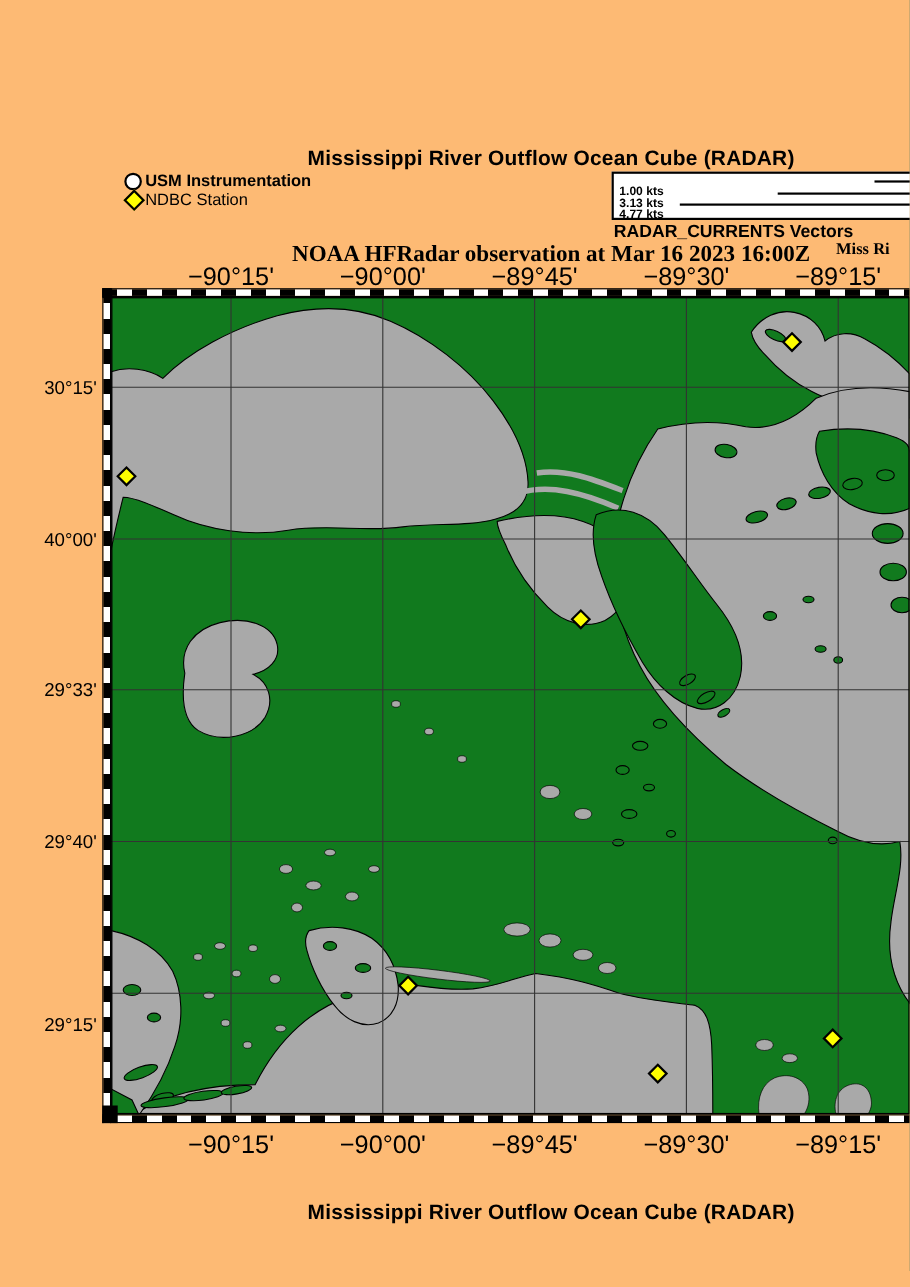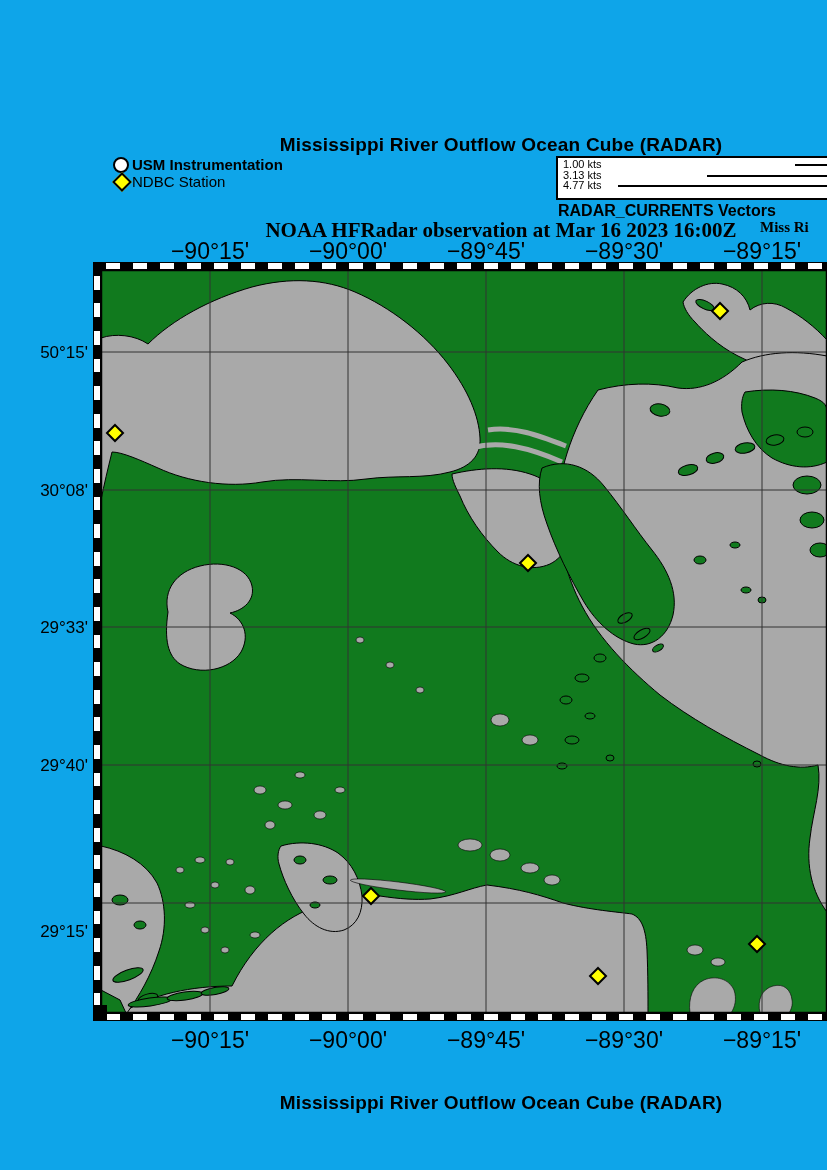--- a/index.html
+++ b/index.html
@@ -1,19 +1,19 @@
 <!DOCTYPE html>
 <html style="--land: #117A1E; --water: #A9A9A9; --station: #FFFF00; --grid: #333333;"><head>
 <meta charset="utf-8">
 <style>
   html,body{margin:0;padding:0;}
   body{background:#888;}
   #page{
     position:relative;width:827px;height:1170px;margin:0 auto;
-    background:#0ea5e9;overflow:hidden;
+    background:#fdba74;overflow:hidden;
     font-family:"Liberation Sans","DejaVu Sans",sans-serif;
   }
   .abs{position:absolute;}
   
   #top-title{left:101px;top:134px;width:800px;text-align:center;
     font-size:19px;font-weight:bold;letter-spacing:0.2px;}
   #bottom-title{left:101px;top:1092px;width:800px;text-align:center;
     font-size:19px;font-weight:bold;letter-spacing:0.2px;}
   #subtitle{left:101px;top:218px;width:800px;text-align:center;
     font-family:"Liberation Serif","DejaVu Serif",serif;
@@ -24,21 +24,21 @@
   
   #usm-symbol{left:113px;top:157px;width:12px;height:12px;border:2px solid #000;
     border-radius:50%;background:#fff;}
   #usm-label{left:132px;top:156px;font-size:15px;font-weight:bold;white-space:nowrap;}
   #ndbc-symbol{left:115px;top:175px;width:10px;height:10px;border:2px solid #000;
     background:var(--station,#ff0);transform:rotate(45deg);}
   #ndbc-label{left:132px;top:173px;font-size:15px;font-weight:normal;white-space:nowrap;}
   
   #vector-legend-box{left:556px;top:156px;width:285px;height:40px;
     border:2px solid #000;background:#fff;}
-  #kts-labels{position:absolute;left:5px;top:1px;font-size:11px;font-weight:normal;
+  #kts-labels{position:absolute;left:5px;top:11px;font-size:11px;font-weight:bold;
     line-height:10.6px;white-space:nowrap;}
   .kts-line{position:absolute;height:2px;background:#000;}
   #vector-caption{left:558px;top:202px;font-size:16px;font-weight:bold;white-space:nowrap;}
   
   #map{left:93px;top:262px;width:734px;height:759px;}
   #map-svg{position:absolute;left:8px;top:8px;}
   .checker-h{position:absolute;left:0;width:734px;height:8px;
     background:repeating-linear-gradient(90deg,#000 0 13.5px,#fff 13.5px 27px);
     box-sizing:border-box;border-top:1px solid #000;border-bottom:1px solid #000;}
   .checker-v{position:absolute;top:0;left:0;width:8px;height:759px;
@@ -260,18 +260,18 @@
 <div class="xtick" style="left: 165px; top: 238px;">−90°15'</div>
     <div class="xtick" style="left: 165px; top: 1027px;">−90°15'</div>
     <div class="xtick" style="left: 303px; top: 238px;">−90°00'</div>
     <div class="xtick" style="left: 303px; top: 1027px;">−90°00'</div>
     <div class="xtick" style="left: 441px; top: 238px;">−89°45'</div>
     <div class="xtick" style="left: 441px; top: 1027px;">−89°45'</div>
     <div class="xtick" style="left: 579px; top: 238px;">−89°30'</div>
     <div class="xtick" style="left: 579px; top: 1027px;">−89°30'</div>
     <div class="xtick" style="left: 717px; top: 238px;">−89°15'</div>
     <div class="xtick" style="left: 717px; top: 1027px;">−89°15'</div>
-    <div class="ytick" style="top: 343px;">50°15'</div>
-    <div class="ytick" style="top: 481px;">30°08'</div>
+    <div class="ytick" style="top: 343px;">30°15'</div>
+    <div class="ytick" style="top: 481px;">40°00'</div>
     <div class="ytick" style="top: 618px;">29°33'</div>
     <div class="ytick" style="top: 756px;">29°40'</div>
     <div class="ytick" style="top: 922px;">29°15'</div>
   </div>
 
 </body></html>

